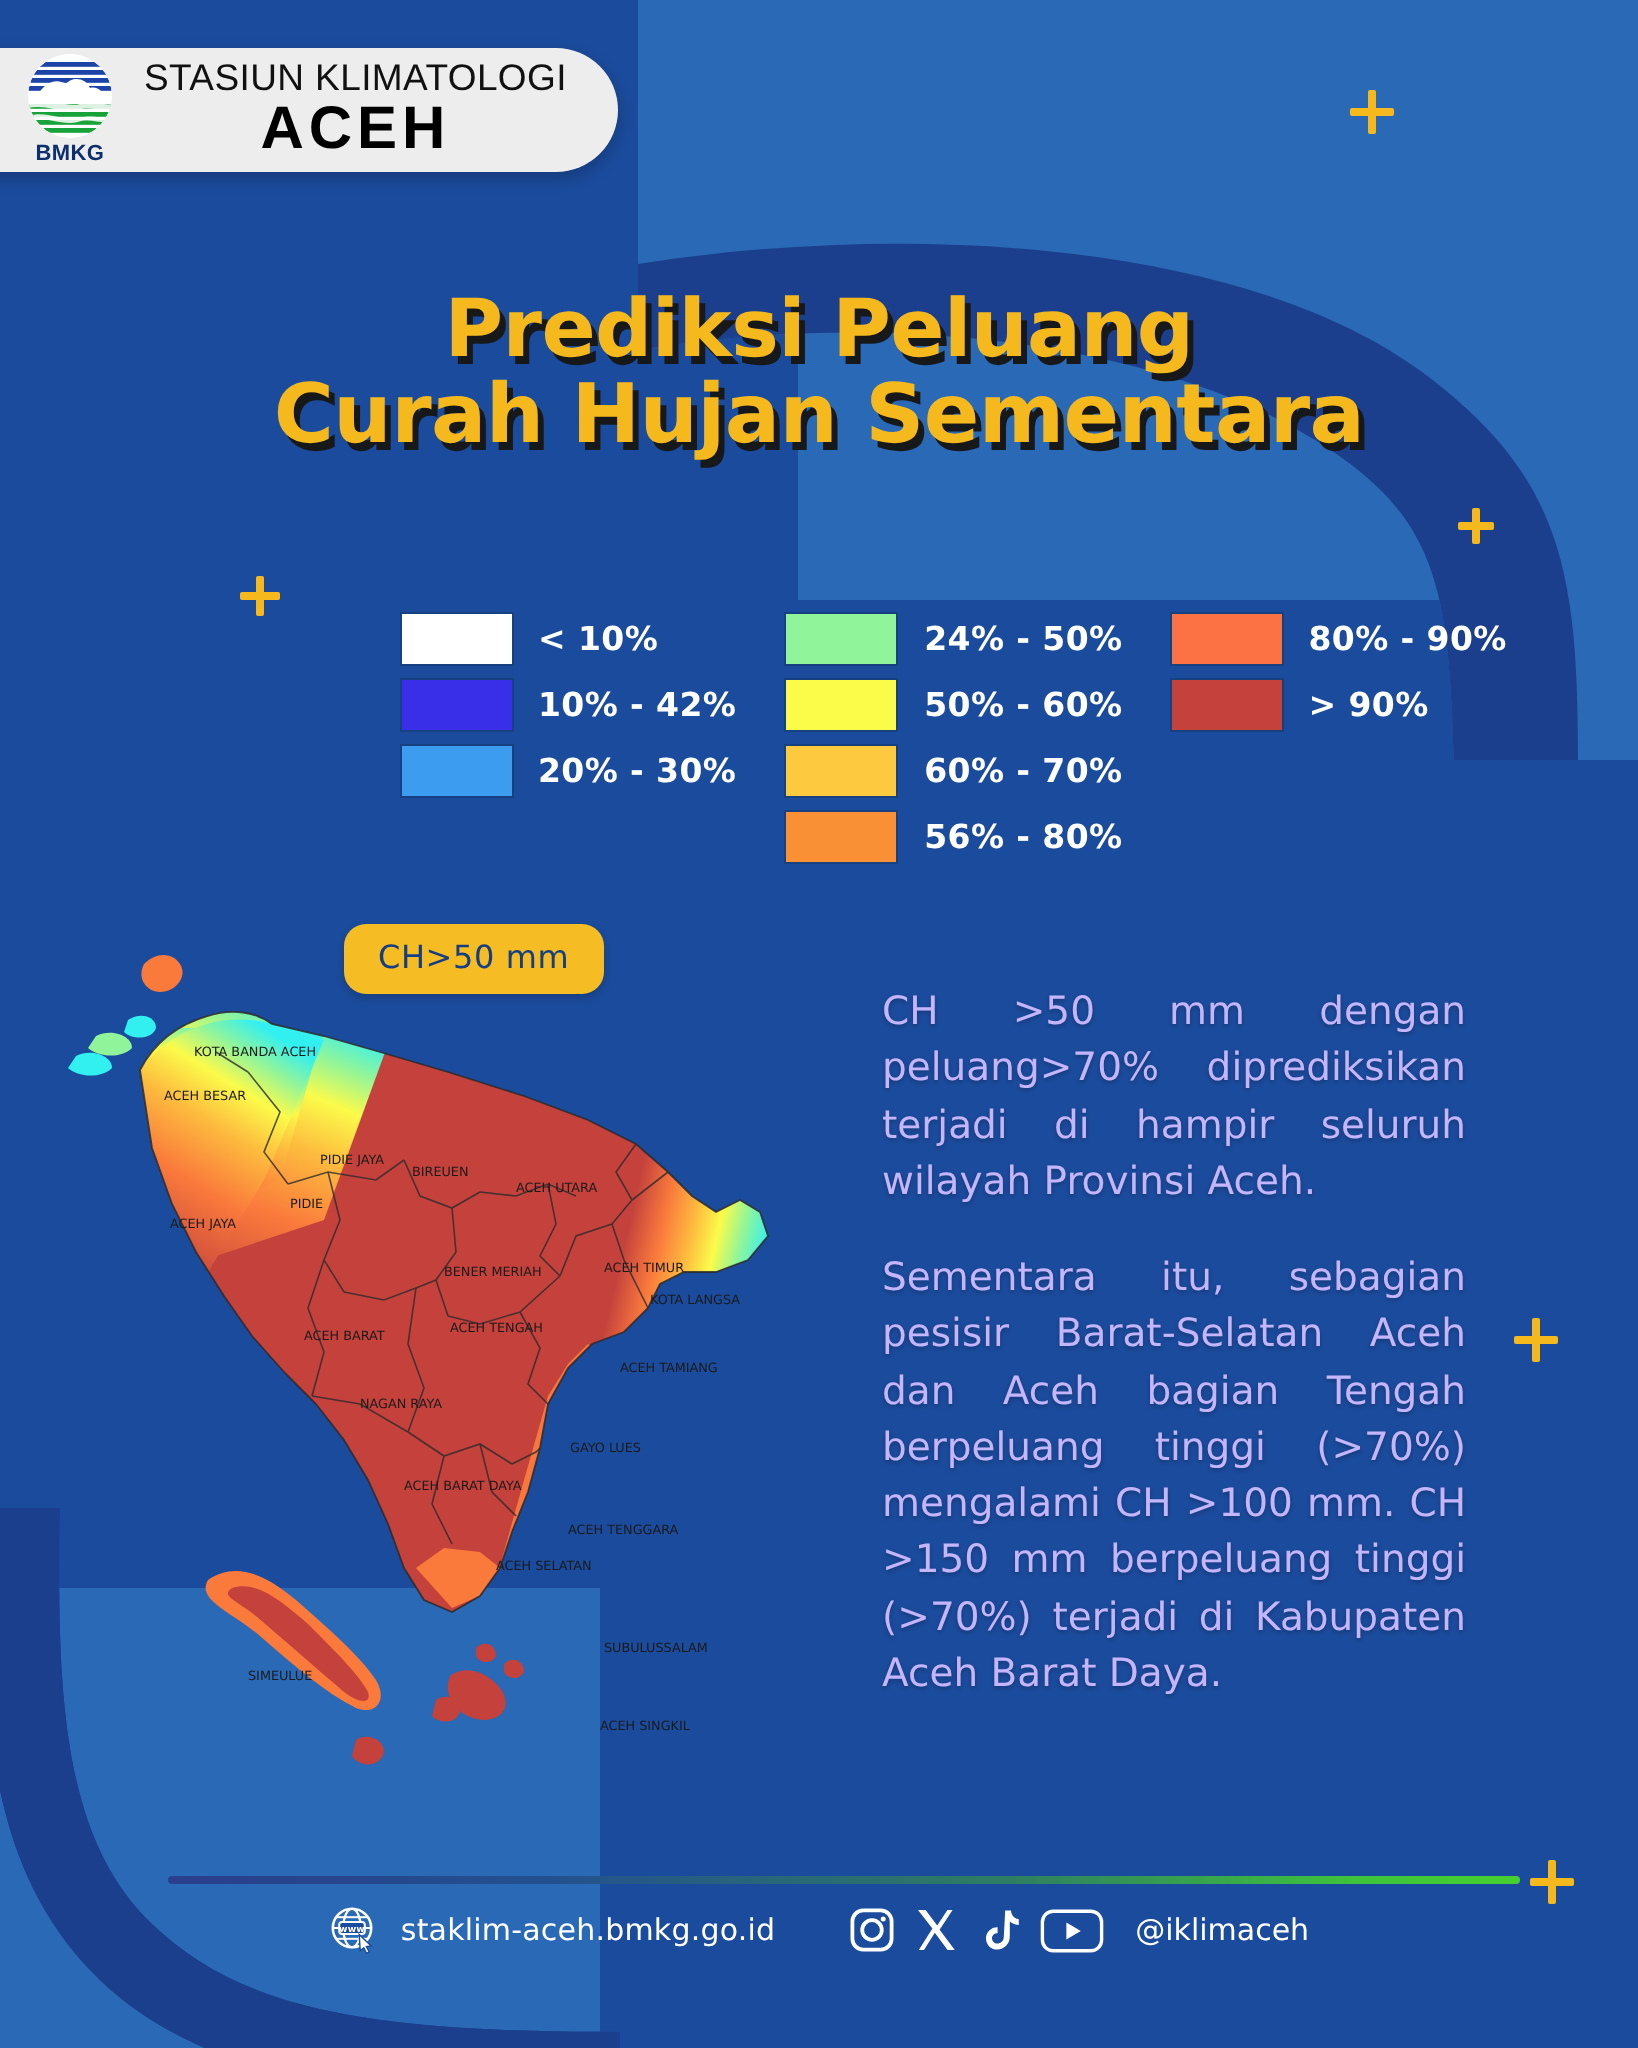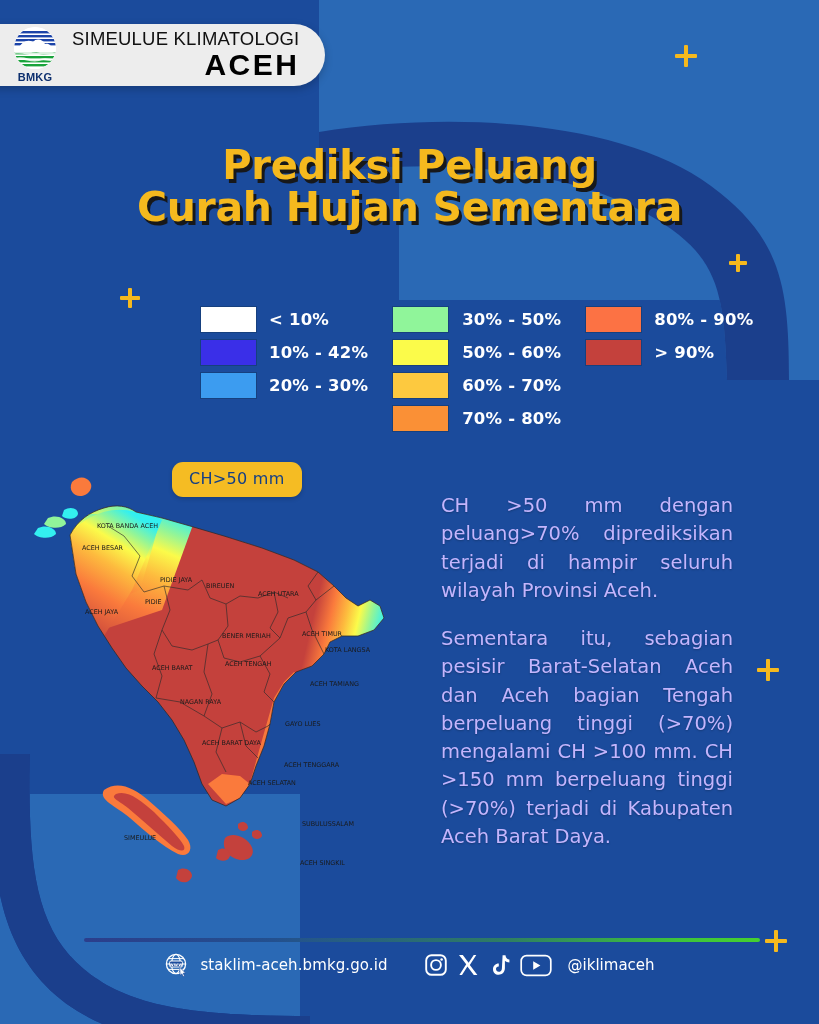--- a/index.html
+++ b/index.html
@@ -67,21 +67,21 @@
     position:absolute; bottom:0px; left:0; width:54px; text-align:center;
     font-size:11px; font-weight:bold; color:#0d2f6e; letter-spacing:.2px;
   }
   .header-txt{ line-height:1; }
   .header-txt .l1{
     font-size:18.5px; color:#111; letter-spacing:.2px; font-weight:400;
     font-family:"Liberation Sans", sans-serif;
   }
   .header-txt .l2{
     font-size:30px; color:#000; font-weight:bold; letter-spacing:2.5px;
-    text-align:right; margin-top:1px;
+    text-align:center; margin-top:1px;
   }
 
   
   .title{
     position:absolute; z-index:5; left:0; right:0; top:144px;
     text-align:center;
     font-family:"DejaVu Sans", sans-serif;
     font-weight:bold;
     font-size:40px;
     line-height:1.06;
@@ -216,21 +216,21 @@
               <rect x="0" y="37" width="42" height="2.4"></rect>
             </g>
             <path d="M0,24 C10,21 18,27 26,25 C33,23 38,26 42,25 L42,28 C36,29 31,26 25,28 C17,30 9,25 0,27 Z" fill="#ffffff" opacity=".85"></path>
             <path d="M0,31 C10,28 17,34 26,32 C33,30 38,33 42,32 L42,34 C36,35 31,32 25,34 C17,36 9,31 0,33 Z" fill="#ffffff" opacity=".85"></path>
           </g>
         </svg>
       </div>
       <div class="bmkg-text">BMKG</div>
     </div>
     <div class="header-txt">
-      <div class="l1">SIMEULUE KLIMATOLOGI</div>
+      <div class="l1">STASIUN KLIMATOLOGI</div>
       <div class="l2">ACEH</div>
     </div>
   </div>
 
   <div class="title">
     <div class="t1">Prediksi Peluang</div>
     <div class="t2">Curah Hujan Sementara</div>
   </div>
 
   <div class="legend">
@@ -245,33 +245,33 @@
       </div>
       <div class="legend-row">
         <div class="swatch" style="background:#3c9cf0"></div>
         <div class="legend-label">20% - 30%</div>
       </div>
     </div>
 
     <div class="legend-col c2">
       <div class="legend-row">
         <div class="swatch" style="background:#90f59a"></div>
-        <div class="legend-label">30% - 50%</div>
+        <div class="legend-label">24% - 50%</div>
       </div>
       <div class="legend-row">
         <div class="swatch" style="background:#fbfb4a"></div>
         <div class="legend-label">50% - 60%</div>
       </div>
       <div class="legend-row">
         <div class="swatch" style="background:#fdc93f"></div>
         <div class="legend-label">60% - 70%</div>
       </div>
       <div class="legend-row">
         <div class="swatch" style="background:#fa9036"></div>
-        <div class="legend-label">70% - 80%</div>
+        <div class="legend-label">56% - 80%</div>
       </div>
     </div>
 
     <div class="legend-col c3">
       <div class="legend-row">
         <div class="swatch" style="background:#fc7244"></div>
         <div class="legend-label">80% - 90%</div>
       </div>
       <div class="legend-row">
         <div class="swatch" style="background:#c4413c"></div>

